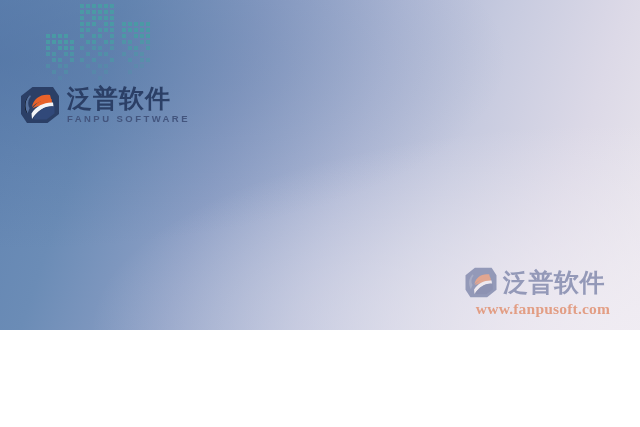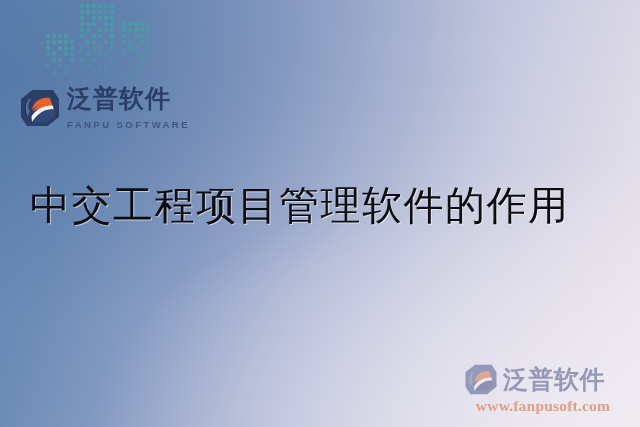--- a/index.html
+++ b/index.html
@@ -9,21 +9,21 @@
     background: #ffffff;
   }
   body {
     font-family: "Liberation Sans", "DejaVu Sans", sans-serif;
   }
 
   
   .banner {
     position: relative;
     width: 640px;
-    height: 427px;
+    height: 330px;
     overflow: hidden;
     background: #6587b3;
   }
 
   
   .bg-base {
     position: absolute;
     inset: 0;
     background: linear-gradient(108deg,
         #6083b1 0%,
@@ -67,21 +67,21 @@
   .logo-words { display: flex; flex-direction: column; line-height: 1; }
   .logo-cn {
     font-family: "DejaVu Sans", "Liberation Sans", sans-serif;
     font-size: 25px;
     font-weight: 700;
     color: #2b3f66;
     letter-spacing: 1px;
     white-space: nowrap;
   }
   .logo-en {
-    margin-top: 9px;
+    margin-top: 3px;
     font-family: "Liberation Sans", sans-serif;
     font-size: 9.5px;
     font-weight: 700;
     color: #43557e;
     letter-spacing: 2.45px;
     white-space: nowrap;
   }
 
   
   .headline {
@@ -292,21 +292,20 @@
       <path d="M9.5 9.5 C4.5 14 3.5 21.5 7 27 L9 22 C7 18 7.5 13.5 10.5 10.5 Z" fill="#3d5party"></path>
       <path d="M10 9 C4.8 13.6 4 21.4 7.6 27.2 L9.6 22.2 C7.4 18.2 8 13.8 11 10.6 Z" fill="#55709c"></path>
       <path d="M13.5 31.5 C20 23 27.5 19.5 34.5 20.8 L34.5 27.5 L26.5 33.5 L14.5 33.5 Z" fill="#31497a"></path>
     </svg>
     <div class="logo-words">
       <span class="logo-cn">泛普软件</span>
       <span class="logo-en">FANPU SOFTWARE</span>
     </div>
   </div>
 
-  <div class="headline">中交工程项目管理软件的作用</div>
 
   <div class="watermark">
     <div class="wm-row">
       <svg class="wm-mark" viewBox="0 0 40 38" xmlns="http://www.w3.org/2000/svg">
         <path d="M12.5 1 L33 1 L39 10 L39 28 L27.5 37 L7 37 L1 28 L1 10 Z" fill="#8d93b4"></path>
         <path d="M30 9 C21 7.5 13.5 12.5 12 21 C17 16 24 13.5 31.5 14.5 Z" fill="#e2a189"></path>
         <path d="M31.5 13 C24 12.5 16.5 16 12.5 22.5 C18.5 19 26 18 32.5 20 Z" fill="#e2a189"></path>
         <path d="M33 16.5 C24.5 16 16 20 11.5 27.5 L12 33 C18 24 26 19.5 33.5 20.5 Z" fill="#efeaf0"></path>
         <path d="M10 9 C4.8 13.6 4 21.4 7.6 27.2 L9.6 22.2 C7.4 18.2 8 13.8 11 10.6 Z" fill="#a3a8c2"></path>
         <path d="M13.5 31.5 C20 23 27.5 19.5 34.5 20.8 L34.5 27.5 L26.5 33.5 L14.5 33.5 Z" fill="#868cae"></path>

